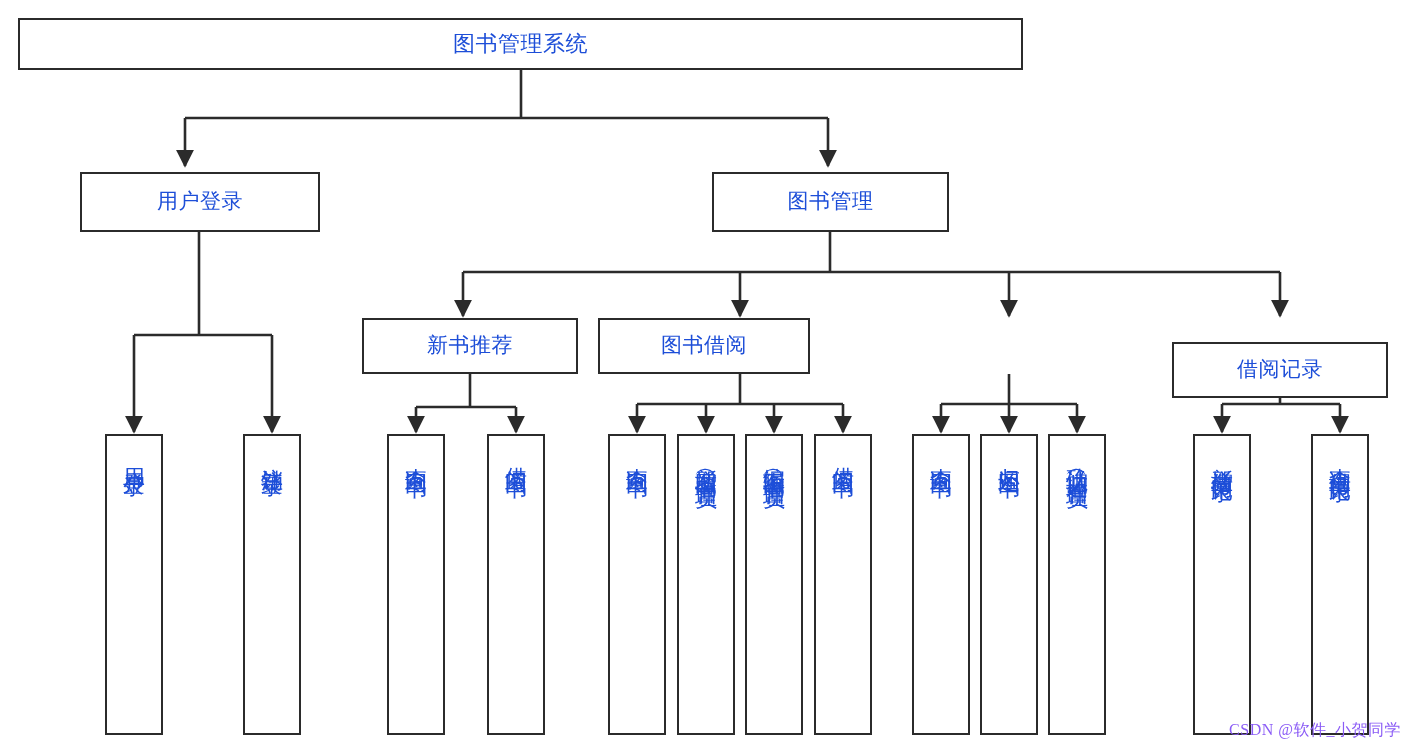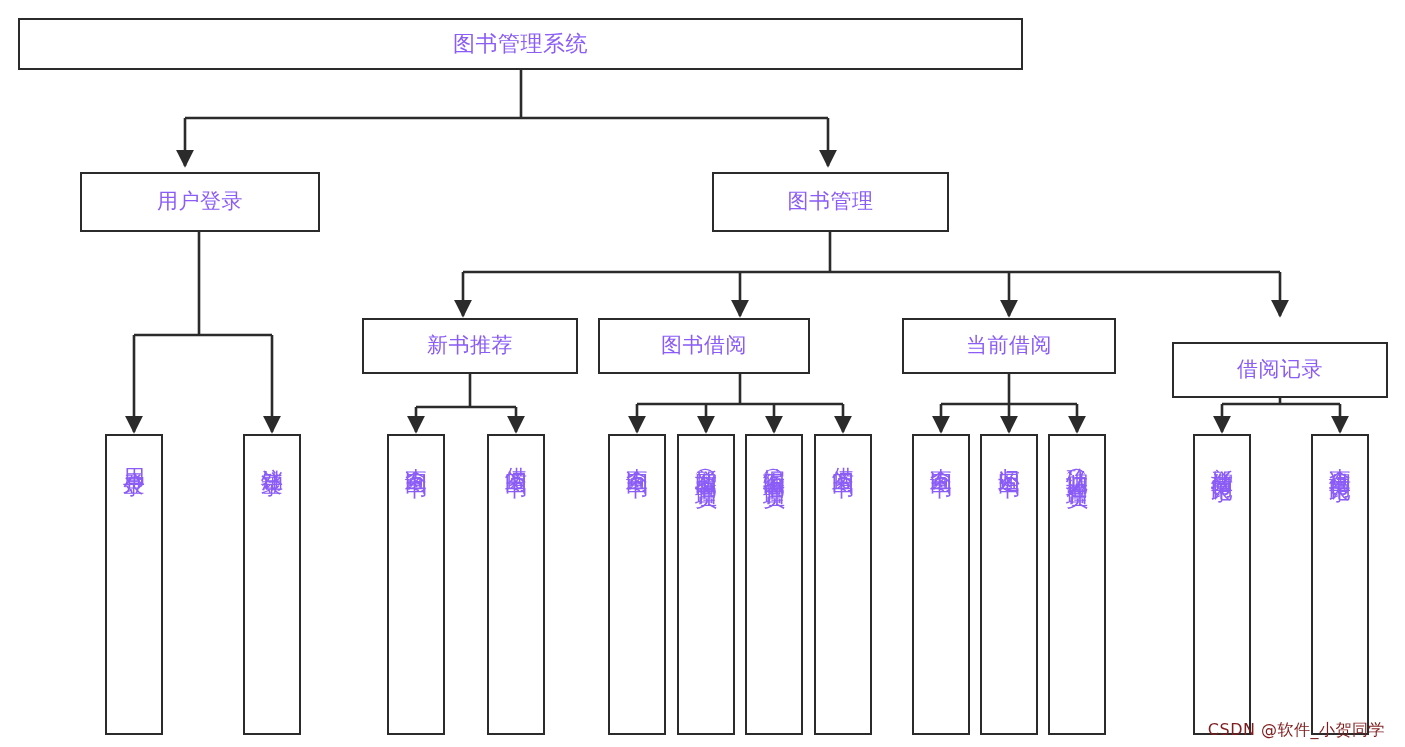--- a/index.html
+++ b/index.html
@@ -27,21 +27,21 @@
     pointer-events: none;
   }
   .node {
     position: absolute;
     box-sizing: border-box;
     background: #ffffff;
     border: 2px solid #2b2b2b;
     display: flex;
     align-items: center;
     justify-content: center;
-    color: #8b5cf6;
+    color: #1d4ed8;
     z-index: 2;
   }
   .node-label {
     display: block;
     text-align: center;
     line-height: 1.12;
     white-space: pre;
   }
   .node.horizontal .node-label {
     font-size: 21px;
@@ -57,27 +57,28 @@
     text-orientation: upright;
     font-size: 22px;
     letter-spacing: 3px;
     line-height: 1;
   }
   
   #node-root .node-label { font-size: 22px; }
 
   .watermark {
     position: absolute;
-    right: 20px;
+    right: 4px;
     bottom: 6px;
     font-size: 16px;
-    color: #7f1d1d;
+    color: #8b5cf6;
     letter-spacing: 0.5px;
     z-index: 5;
     white-space: pre;
+    font-family: Liberation Serif, serif;
   }
 </style>
 </head>
 <body>
 
 <div id="canvas">
 
   <svg id="edges" viewBox="0 0 1405 747" xmlns="http://www.w3.org/2000/svg">
     <defs>
       <marker id="arrow" viewBox="0 0 10 10" refX="9" refY="5" markerWidth="7" markerHeight="7" orient="auto-start-reverse">
@@ -143,23 +144,20 @@
   </div>
 
   <div class="node horizontal" style="left:362px; top:318px; width:216px; height:56px;">
     <span class="node-label">新书推荐</span>
   </div>
 
   <div class="node horizontal" style="left:598px; top:318px; width:212px; height:56px;">
     <span class="node-label">图书借阅</span>
   </div>
 
-  <div class="node horizontal" style="left:902px; top:318px; width:214px; height:56px;">
-    <span class="node-label">当前借阅</span>
-  </div>
 
   <div class="node horizontal" style="left:1172px; top:318px; width:216px; height:56px;margin-top:24px;">
     <span class="node-label">借阅记录</span>
   </div>
 
   <div class="node vertical" style="left:105px; top:434px; width:58px; height:301px;">
     <span class="node-label">用户登录</span>
   </div>
   <div class="node vertical" style="left:243px; top:434px; width:58px; height:301px;">
     <span class="node-label">注销登录</span>

